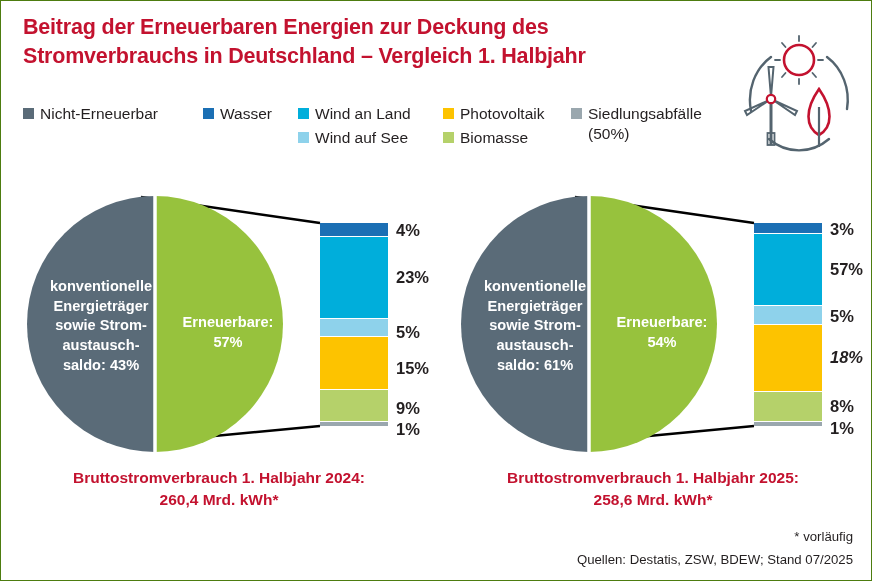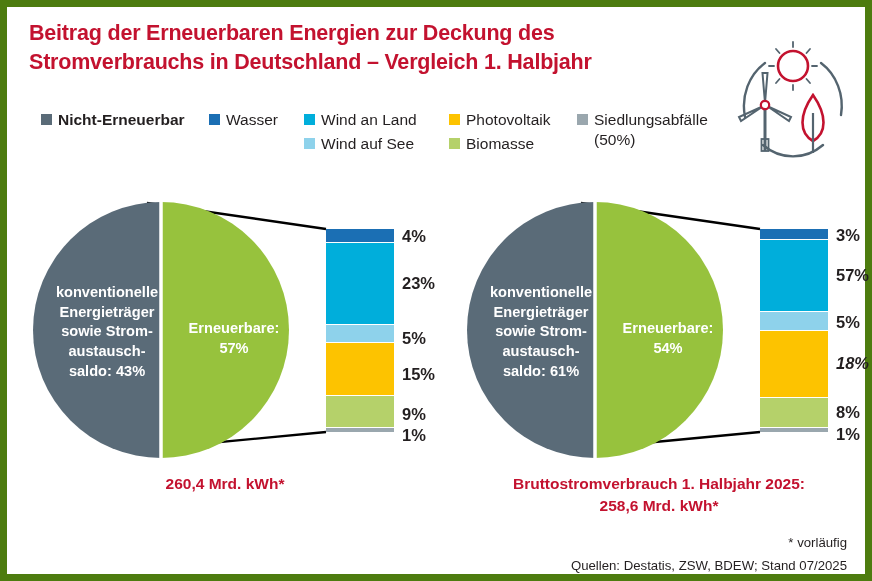--- a/index.html
+++ b/index.html
@@ -6,21 +6,21 @@
   body{
     width:872px;height:581px;
     background:#ffffff;
     font-family:"Liberation Sans", sans-serif;
     overflow:hidden;
   }
   #page{
     position:relative;
     width:872px;height:581px;
     box-sizing:border-box;
-    border:7px solid #4d7c0f;
+    border:1px solid #4d7c0f;
     background:#ffffff;
   }
 
   
   .title{
     position:absolute;
     left:22px; top:12px;
     width:700px;
     color:#C3122F;
     font-size:21.5px;
@@ -151,21 +151,21 @@
 
 <div id="page">
 
   <div class="title">
     <span class="line">Beitrag der Erneuerbaren Energien zur Deckung des</span>
     <span class="line">Stromverbrauchs in Deutschland – Vergleich 1. Halbjahr</span>
   </div>
 
   <div class="legend">
 
-    <div class="lg-item" style="left:12px;  top:0px;font-weight:bold;">
+    <div class="lg-item" style="left:0px;  top:0px;">
       <span class="swatch" style="background:#5A6B78"></span>
       <span class="lg-label">Nicht-Erneuerbar</span>
     </div>
 
     <div class="lg-item" style="left:180px; top:0px;">
       <span class="swatch" style="background:#1B6FB4"></span>
       <span class="lg-label">Wasser</span>
     </div>
 
     <div class="lg-item" style="left:275px; top:0px;">
@@ -319,20 +319,21 @@
       <div class="blab" style="top:-3px;">3%</div>
       <div class="blab" style="top:37px;">57%</div>
       <div class="blab" style="top:84px;">5%</div>
       <div class="blab" style="top:125px;font-style:italic;">18%</div>
       <div class="blab" style="top:174px;">8%</div>
       <div class="blab" style="top:196px;">1%</div>
     </div>
   </div>
 
   <div class="caption left">
+    <span>Bruttostromverbrauch 1. Halbjahr 2024:</span>
     <span class="l2">260,4 Mrd. kWh*</span>
   </div>
 
   <div class="caption right">
     <span>Bruttostromverbrauch 1. Halbjahr 2025:</span>
     <span class="l2">258,6 Mrd. kWh*</span>
   </div>
 
   <div class="foot f1">* vorläufig</div>
   <div class="foot f2">Quellen: Destatis, ZSW, BDEW; Stand 07/2025</div>

